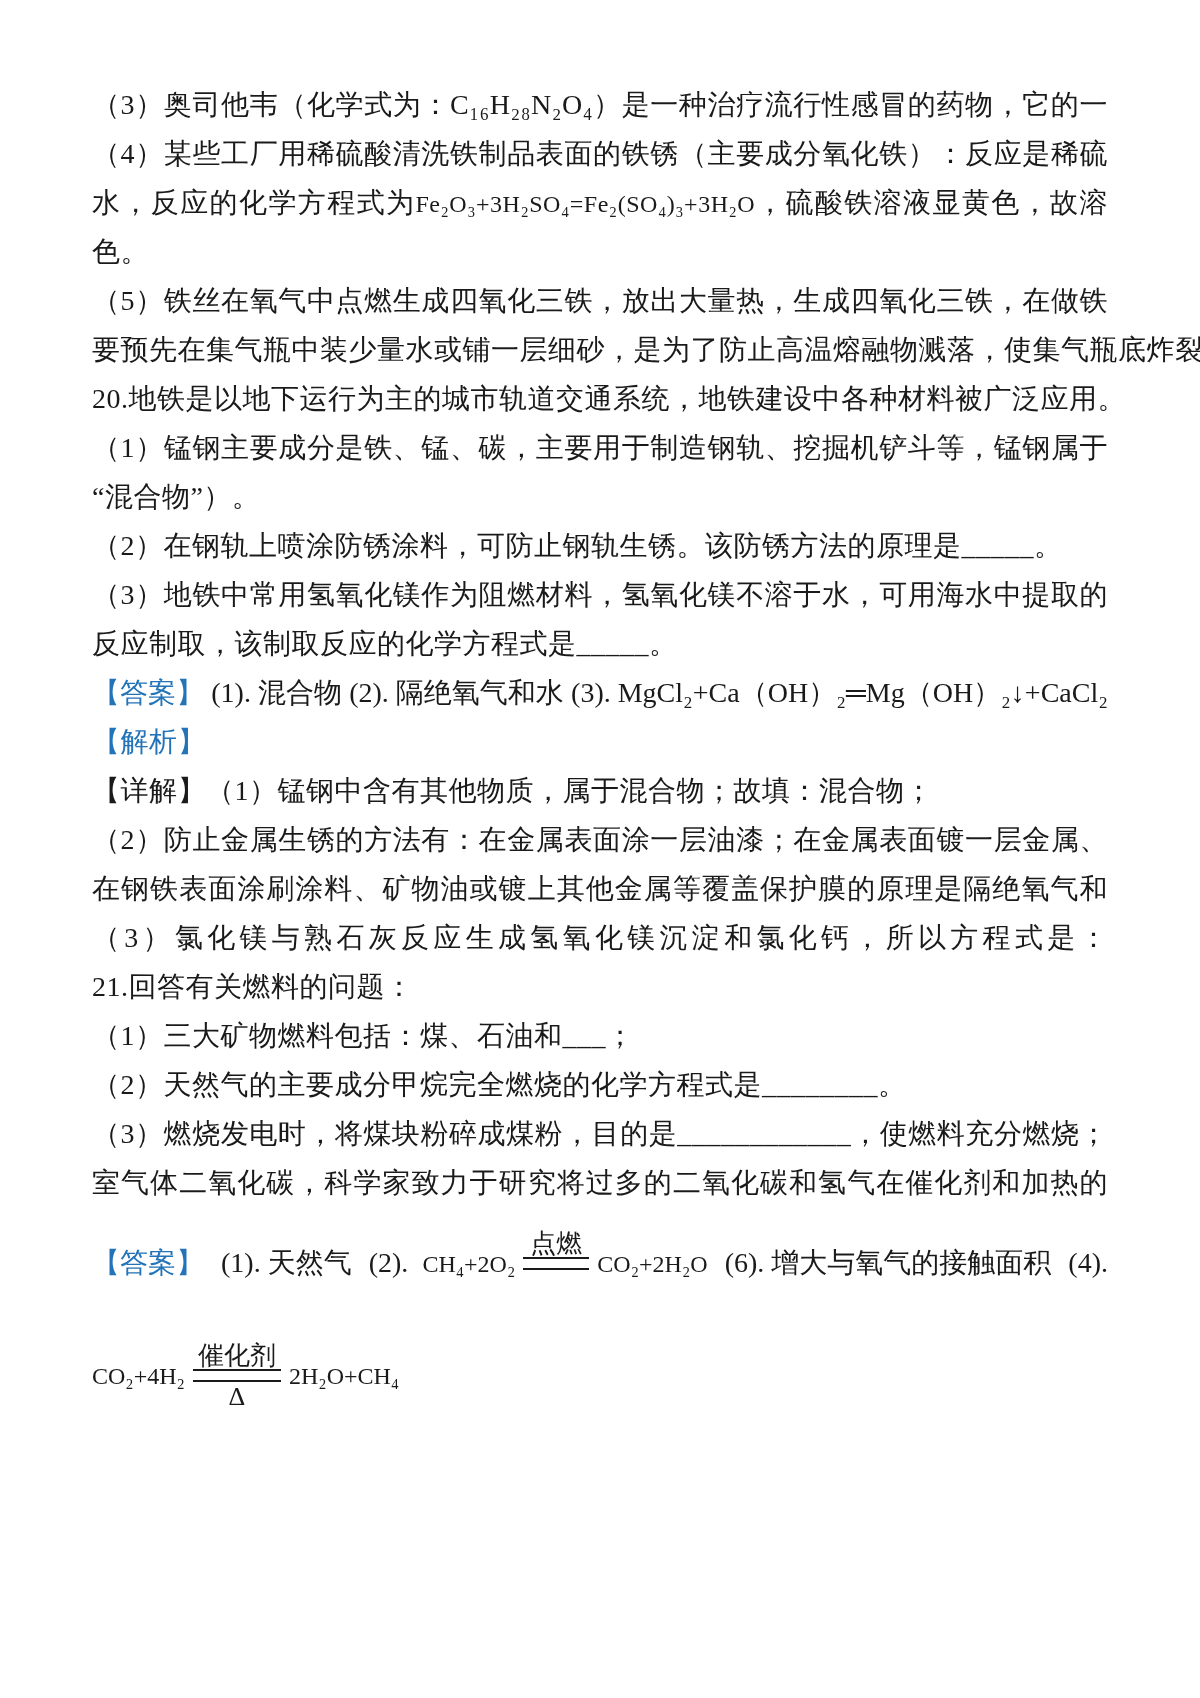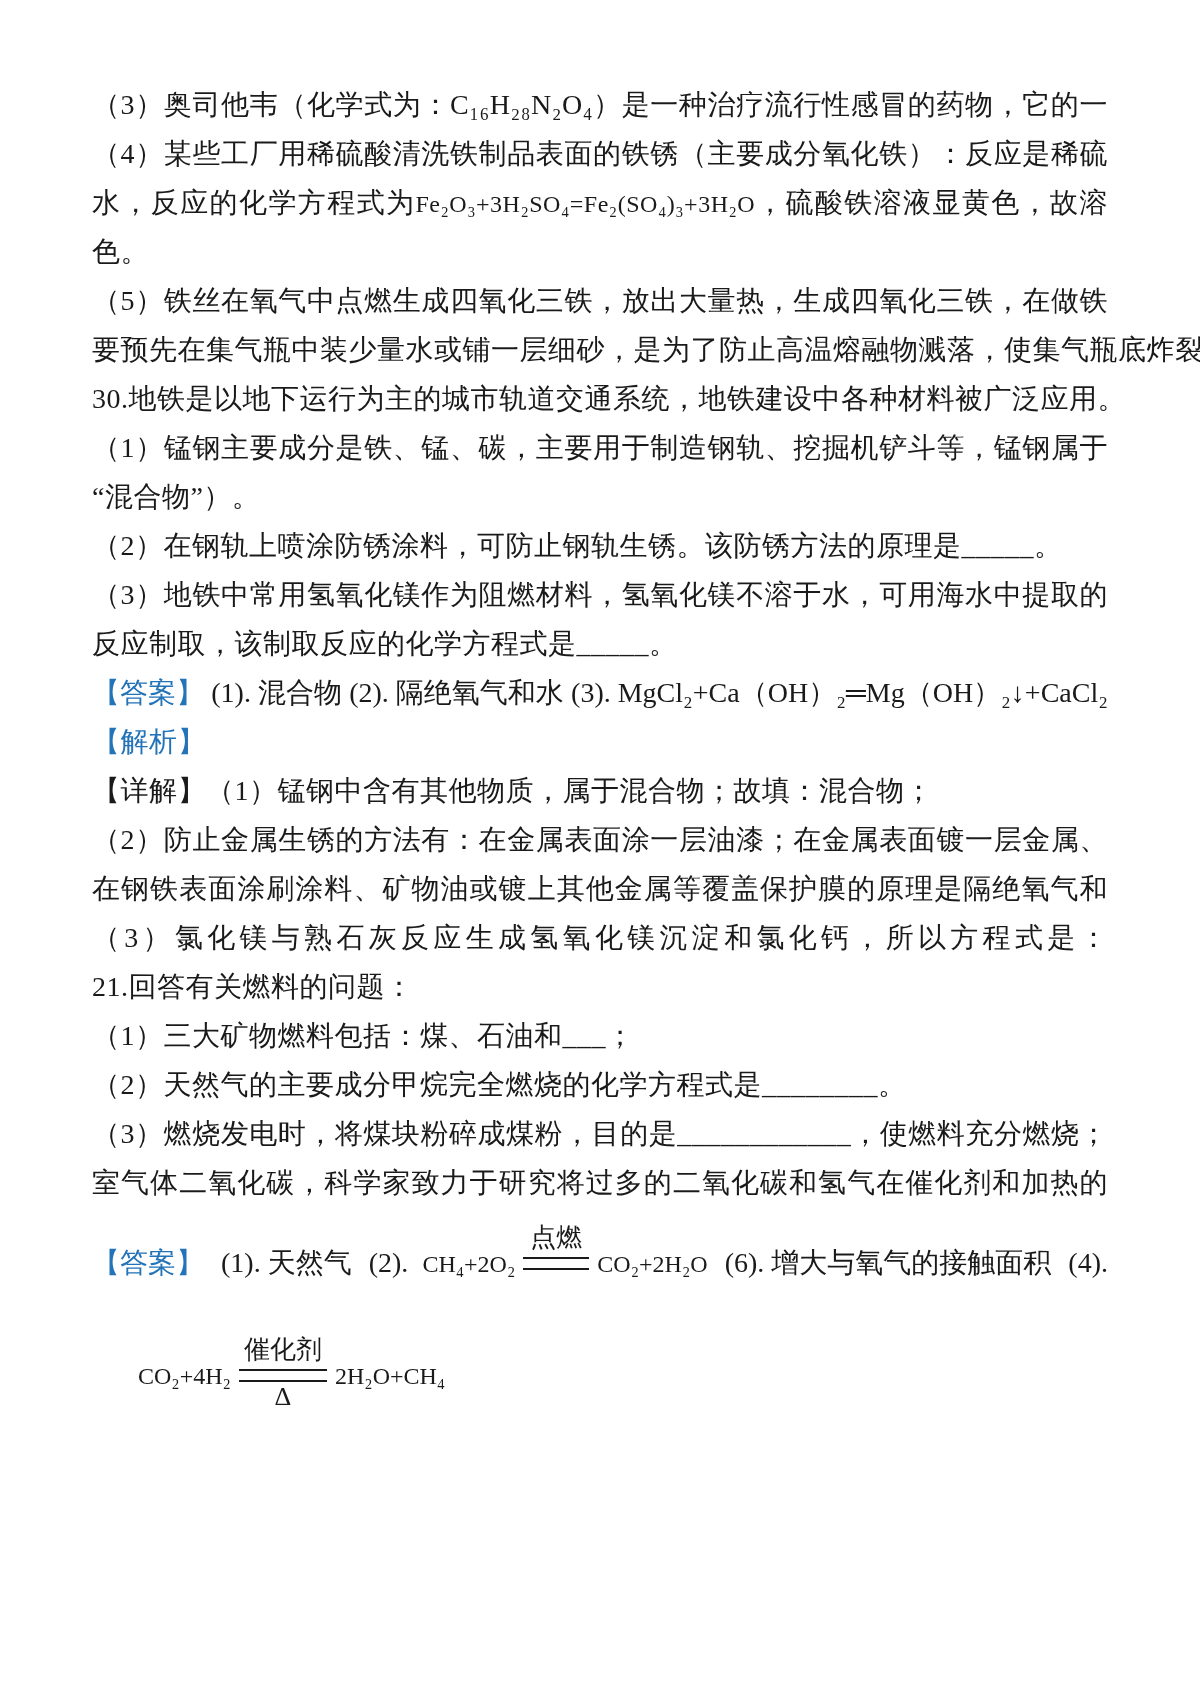--- a/index.html
+++ b/index.html
@@ -51,21 +51,21 @@
     height: 9px;
     border-top: 2px solid #1a1a1a;
     border-bottom: 2px solid #1a1a1a;
     vertical-align: 2px;
     margin: 0 8px;
   }
   .rxn-w66 { width: 66px; }
   .rxn-w88 { width: 88px; }
   .rxn .above {
     position: absolute;
-    bottom: 15px;
+    bottom: 9px;
     left: 50%;
     transform: translateX(-50%);
     font-size: 26px;
     line-height: 30px;
     white-space: nowrap;
   }
   .rxn .below {
     position: absolute;
     top: 9px;
     left: 50%;
@@ -73,40 +73,39 @@
     font-size: 26px;
     line-height: 34px;
     white-space: nowrap;
   }
   .ans21 { margin-top: 26px; height: 60px; line-height: 60px; }
   .final-eq {
     margin-top: 52px;
     height: 60px;
     line-height: 60px;
     white-space: nowrap;
-    margin-left: 46px;
   }
 </style>
 </head>
 <body>
 
 <div class="page">
 
   <div class="line fill">（3）奥司他韦（化学式为：C₁₆H₂₈N₂O₄）是一种治疗流行性感冒的药物，它的一个分子中共含有</div>
 
   <div class="line fill">（4）某些工厂用稀硫酸清洗铁制品表面的铁锈（主要成分氧化铁）：反应是稀硫酸和氧化铁生成硫酸铁和</div>
   <div class="line fill">
     <span>水，反应的化学方程式为</span><span class="fm">Fe₂O₃+3H₂SO₄=Fe₂(SO₄)₃+3H₂O</span><span>，硫酸铁溶液显黄色，故溶液由无色变为黄</span>
   </div>
   <div class="line">色。</div>
 
   <div class="line fill">（5）铁丝在氧气中点燃生成四氧化三铁，放出大量热，生成四氧化三铁，在做铁丝在氧气中燃烧实验时，</div>
   <div class="line">要预先在集气瓶中装少量水或铺一层细砂，是为了防止高温熔融物溅落，使集气瓶底炸裂。</div>
 
-  <div class="line">30.地铁是以地下运行为主的城市轨道交通系统，地铁建设中各种材料被广泛应用。</div>
+  <div class="line">20.地铁是以地下运行为主的城市轨道交通系统，地铁建设中各种材料被广泛应用。</div>
   <div class="line fill">（1）锰钢主要成分是铁、锰、碳，主要用于制造钢轨、挖掘机铲斗等，锰钢属于_____（填“纯净物”或</div>
   <div class="line">“混合物”）。</div>
   <div class="line">（2）在钢轨上喷涂防锈涂料，可防止钢轨生锈。该防锈方法的原理是_____。</div>
   <div class="line fill">（3）地铁中常用氢氧化镁作为阻燃材料，氢氧化镁不溶于水，可用海水中提取的氯化镁与熟石灰在溶液中</div>
   <div class="line">反应制取，该制取反应的化学方程式是_____。</div>
 
   <div class="answers-row">
     <span class="blue">【答案】</span>
     <span>(1). 混合物</span>
     <span>(2). 隔绝氧气和水</span>

